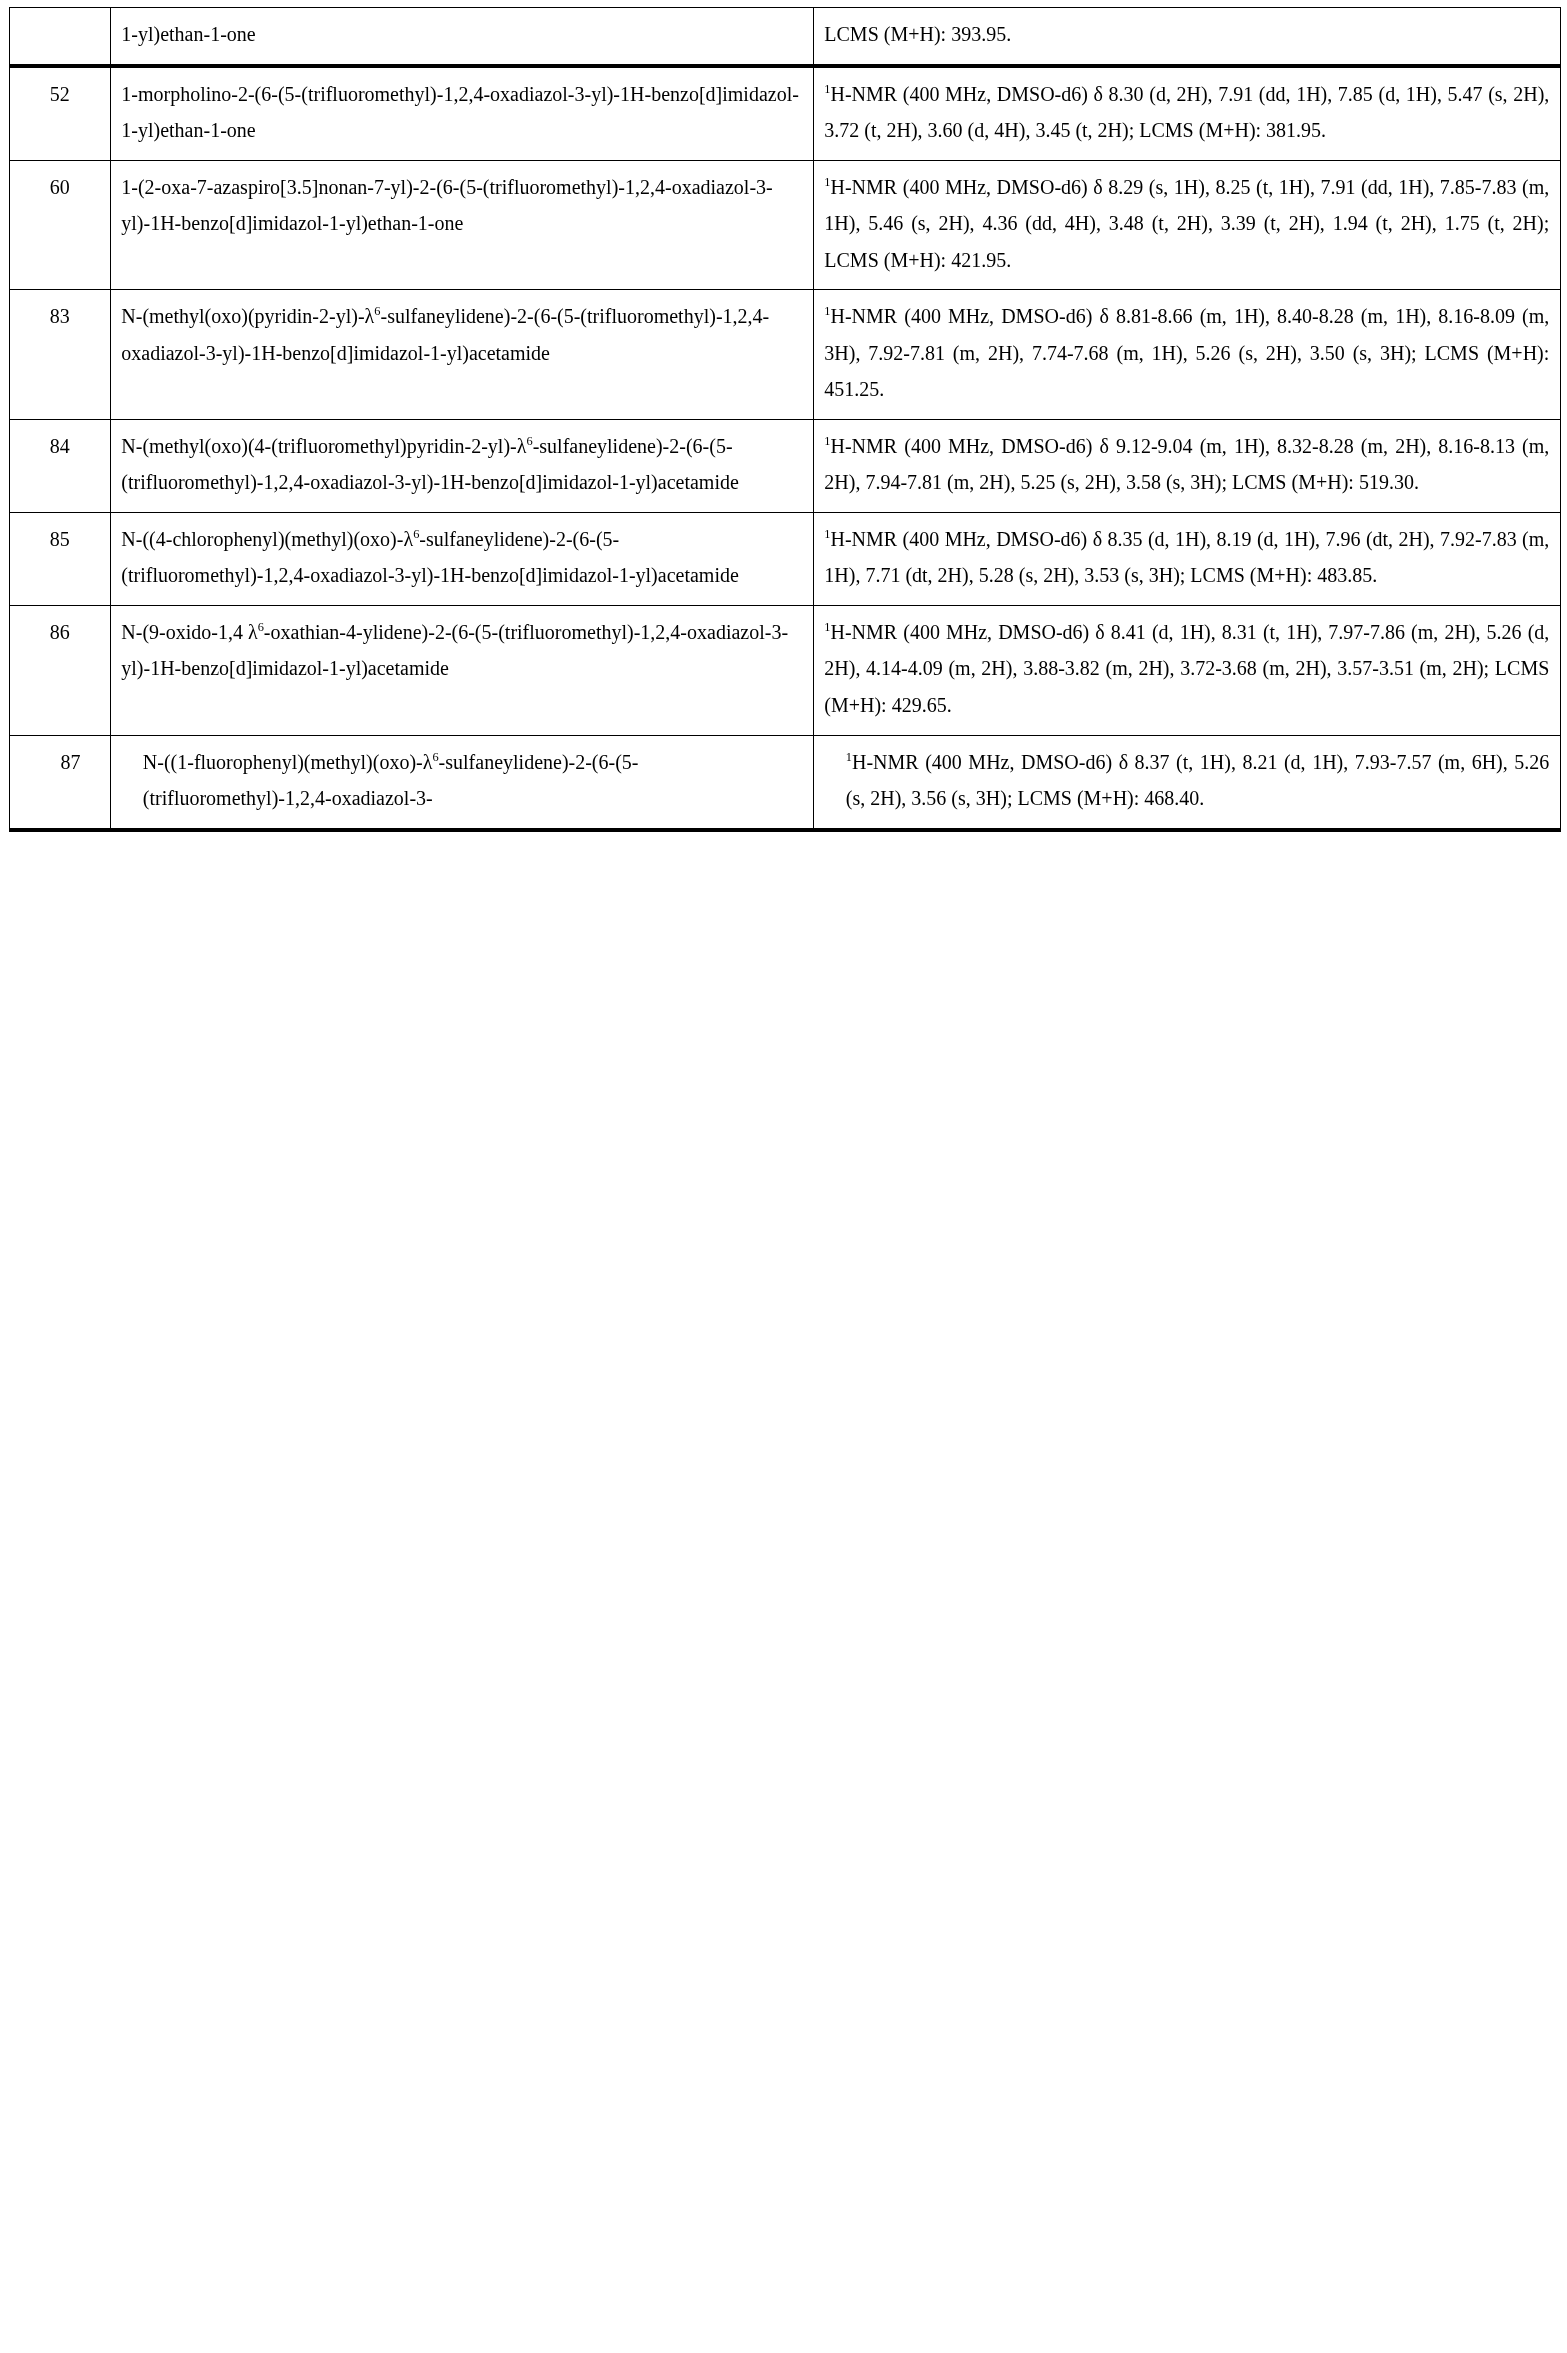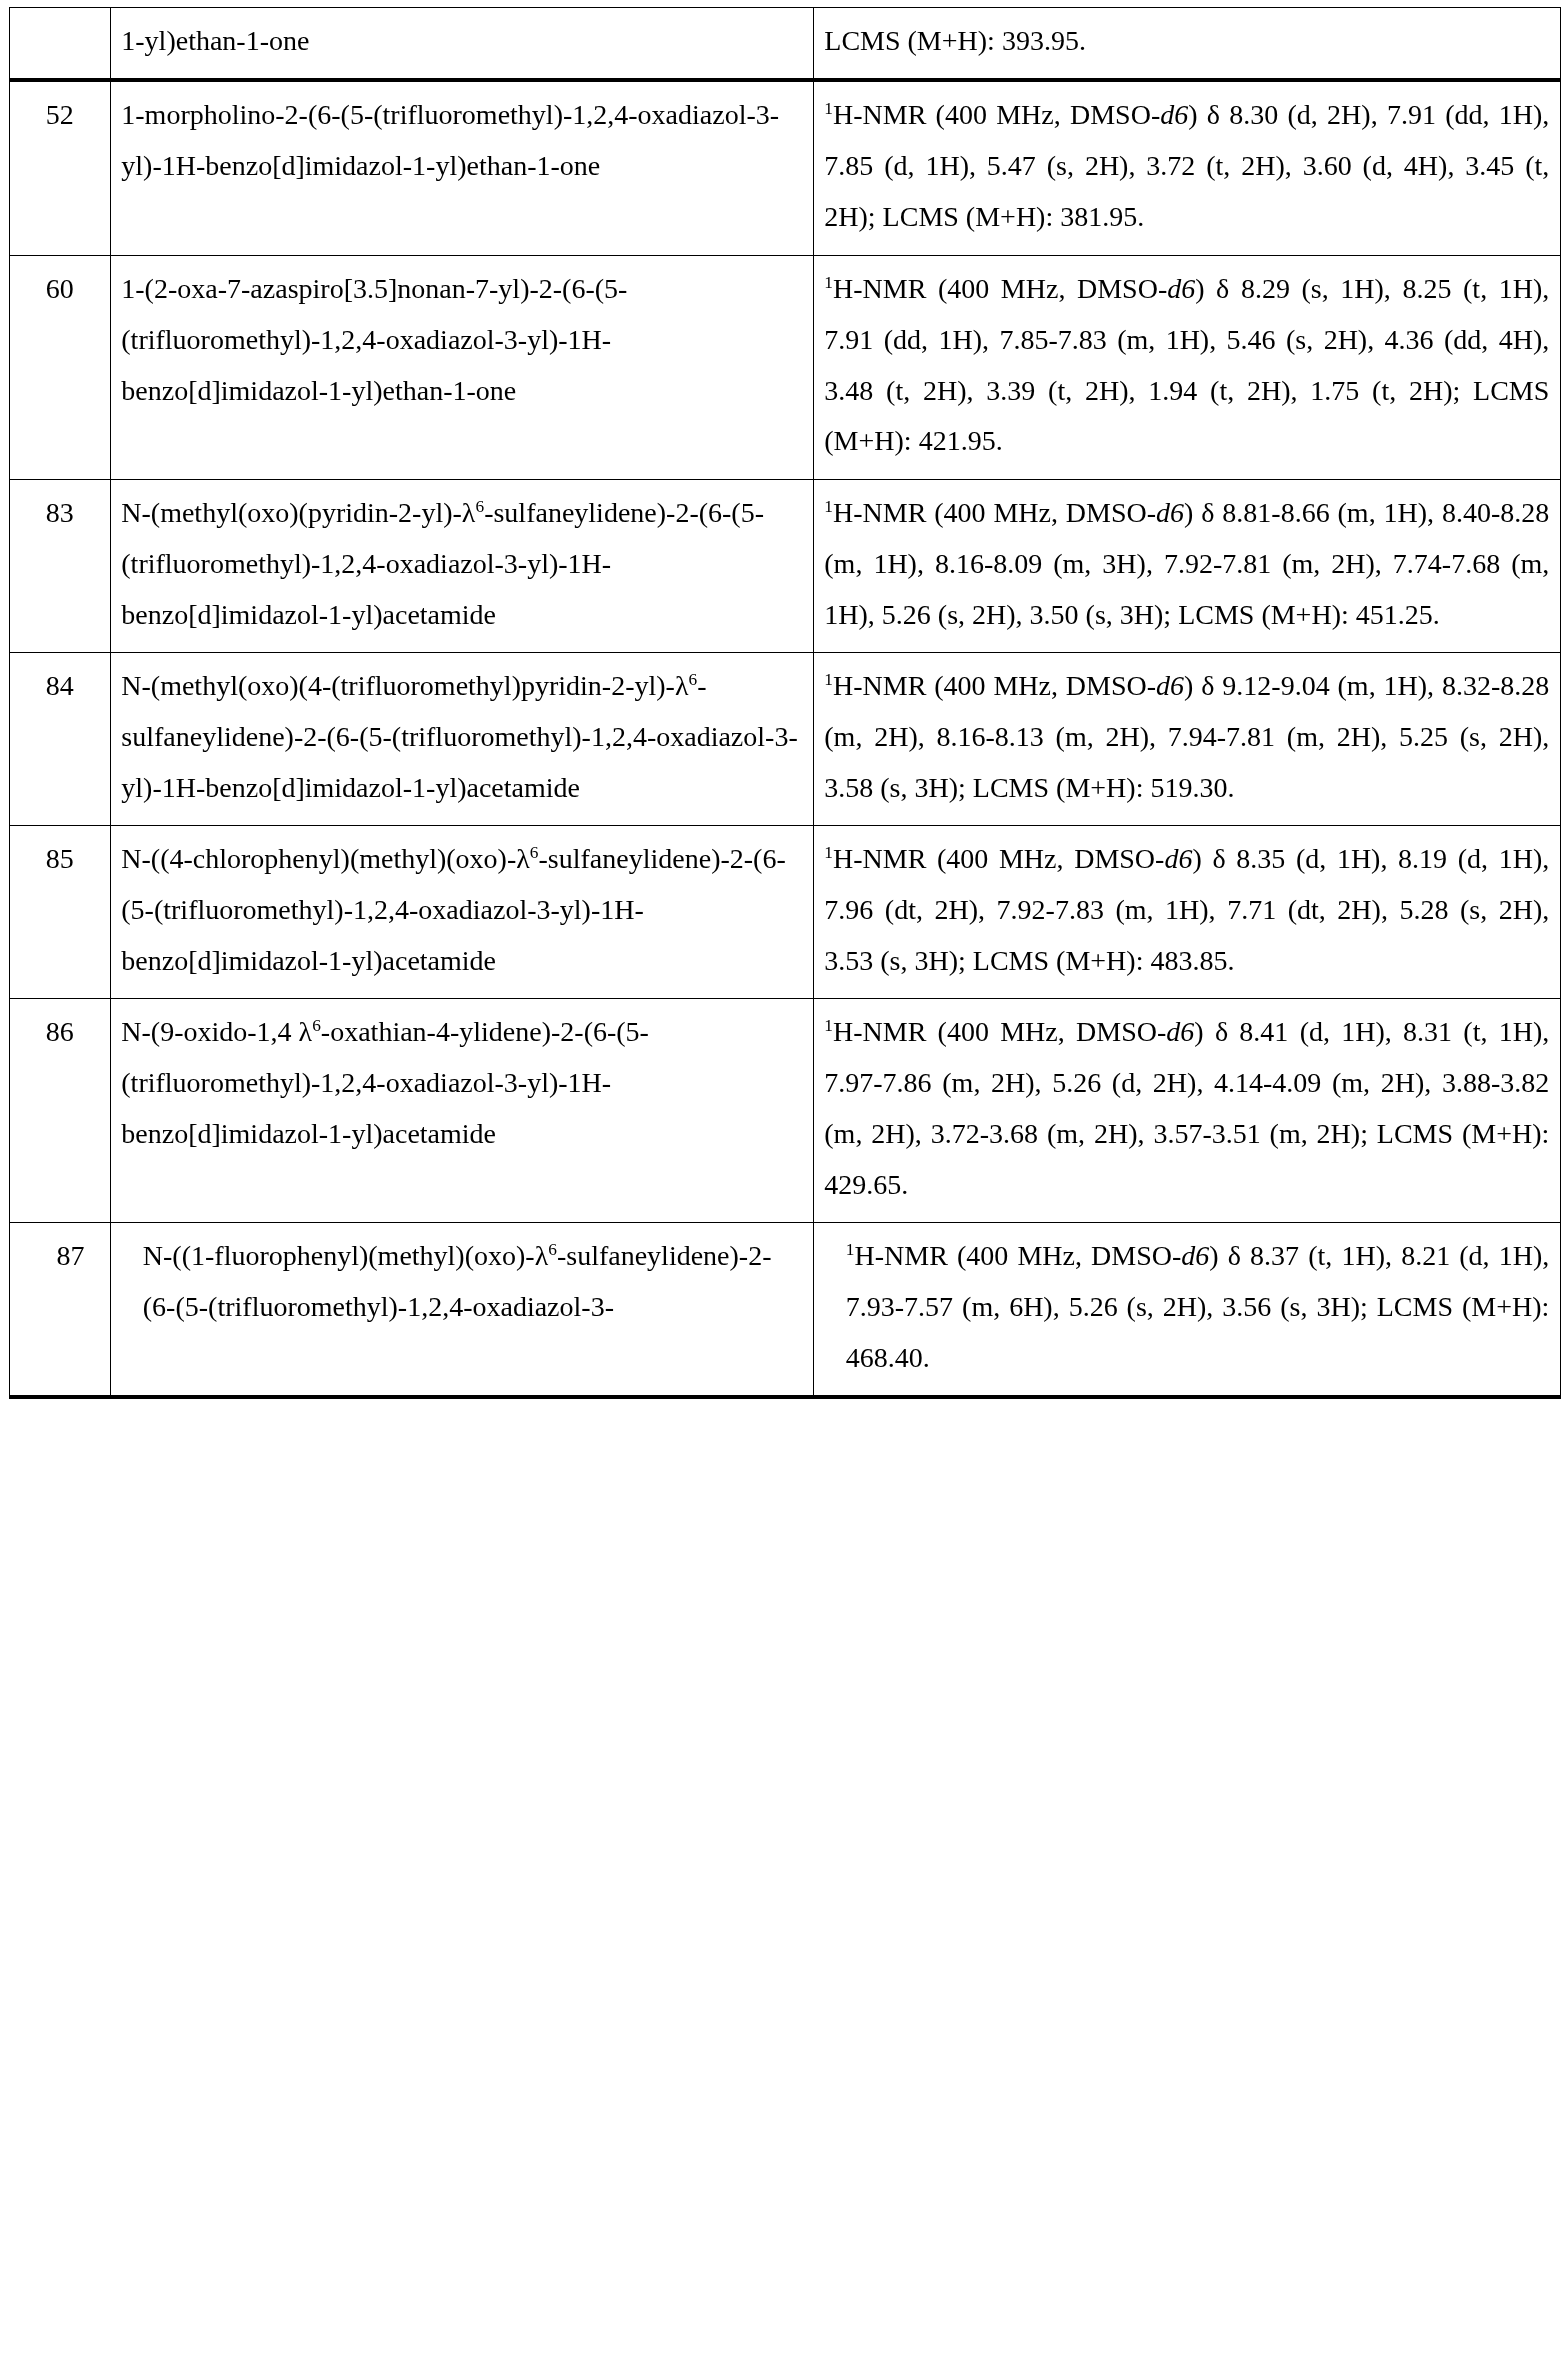--- a/index.html
+++ b/index.html
@@ -32,21 +32,21 @@
   }
 
   table.compound-table col.c-num   { width: 101px; }
   table.compound-table col.c-name  { width: 703px; }
   table.compound-table col.c-data  { width: 747px; }
 
   table.compound-table td {
     border: 1.6px solid #000000;
     vertical-align: top;
     padding: 8px 10.5px 11.3px 10.5px;
-    font-size: 28px;
+    font-size: 20px;
     line-height: 1.82;
   }
 
   td.cell-num {
     text-align: center;
     vertical-align: middle;
     padding-left: 3.2px;
     padding-right: 3.2px;
     font-family: Liberation Serif, serif;
   }
@@ -73,21 +73,20 @@
     border-bottom-width: 4px;
     padding-left: 32px;
   }
 
   sup {
     font-size: 0.62em;
     vertical-align: super;
     line-height: 0;
   }
   .ital {
-    font-style: italic;
   }
 </style>
 </head>
 <body>
 
 <div class="page">
   <table class="compound-table">
     <colgroup>
       <col class="c-num">
       <col class="c-name">

